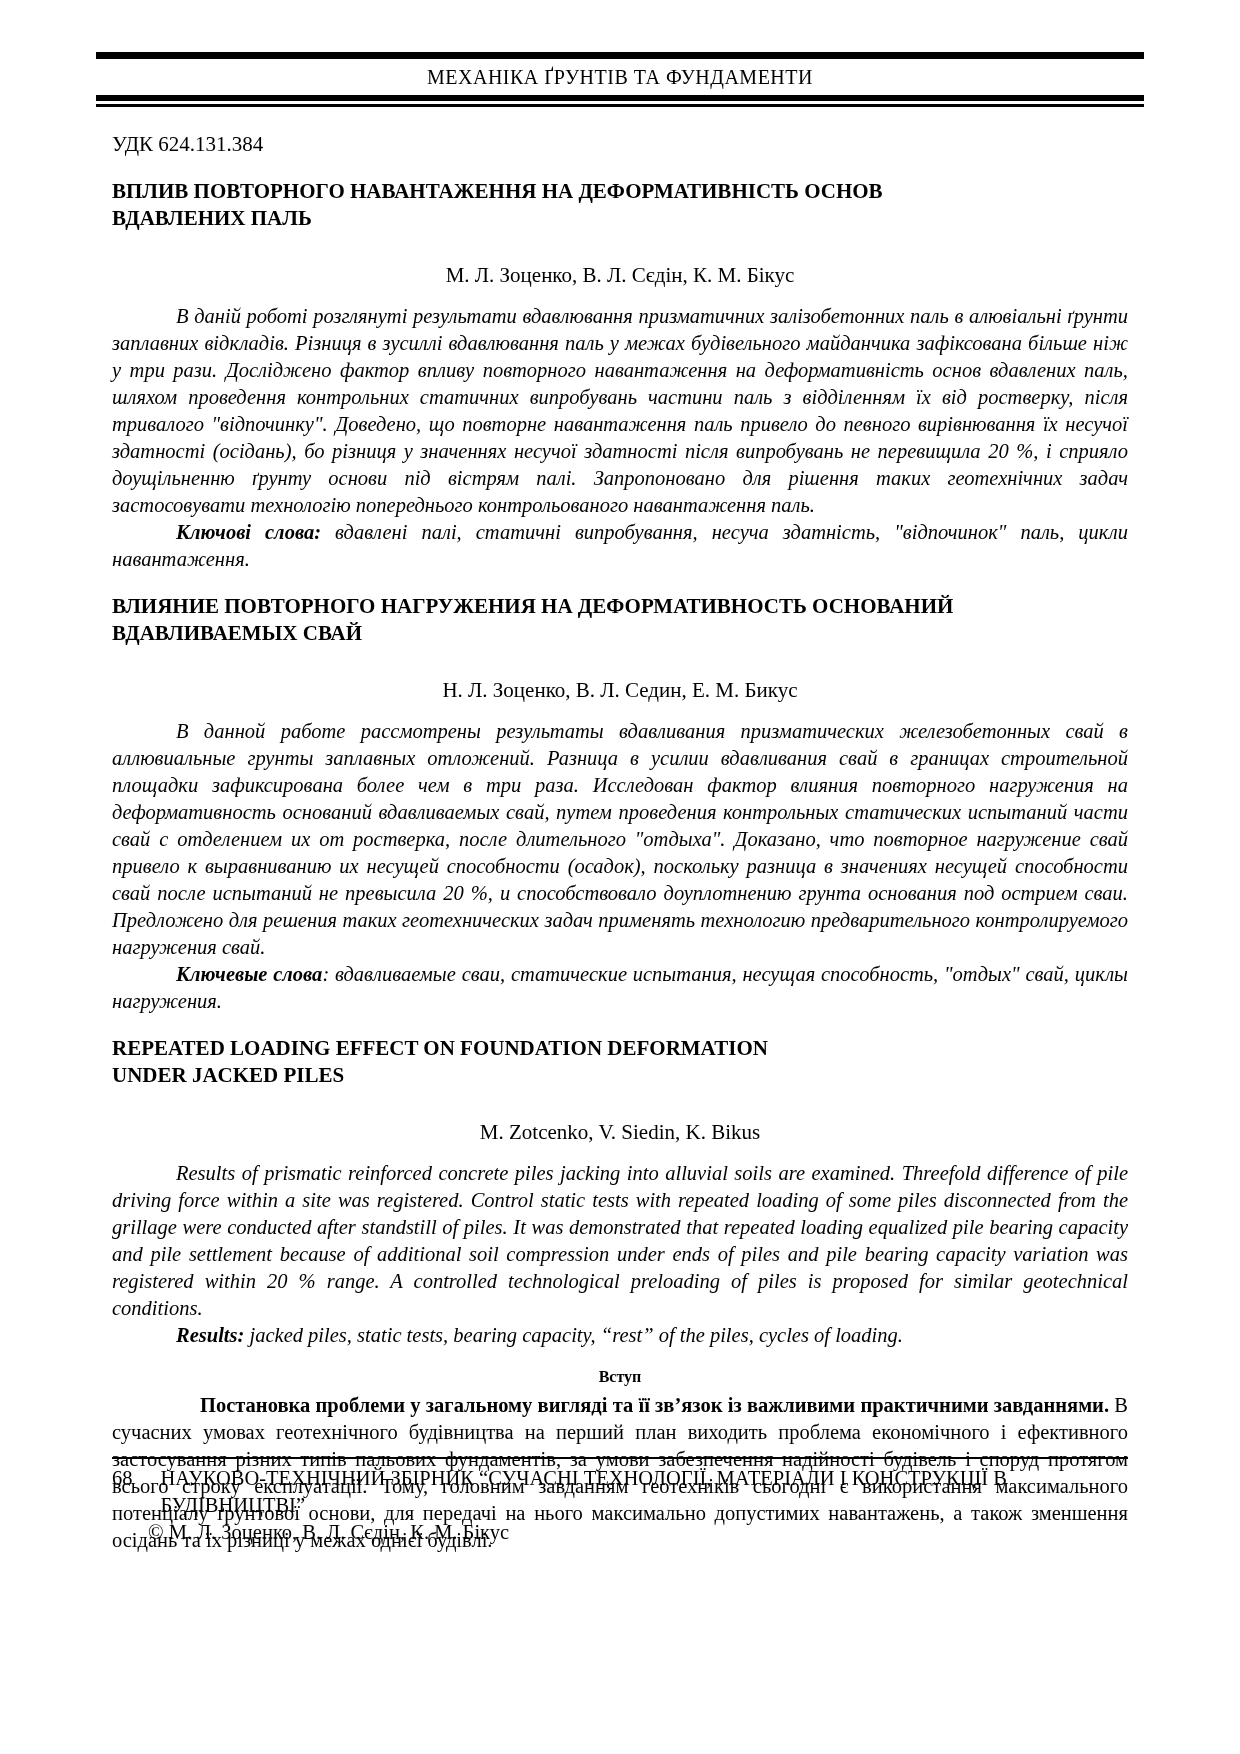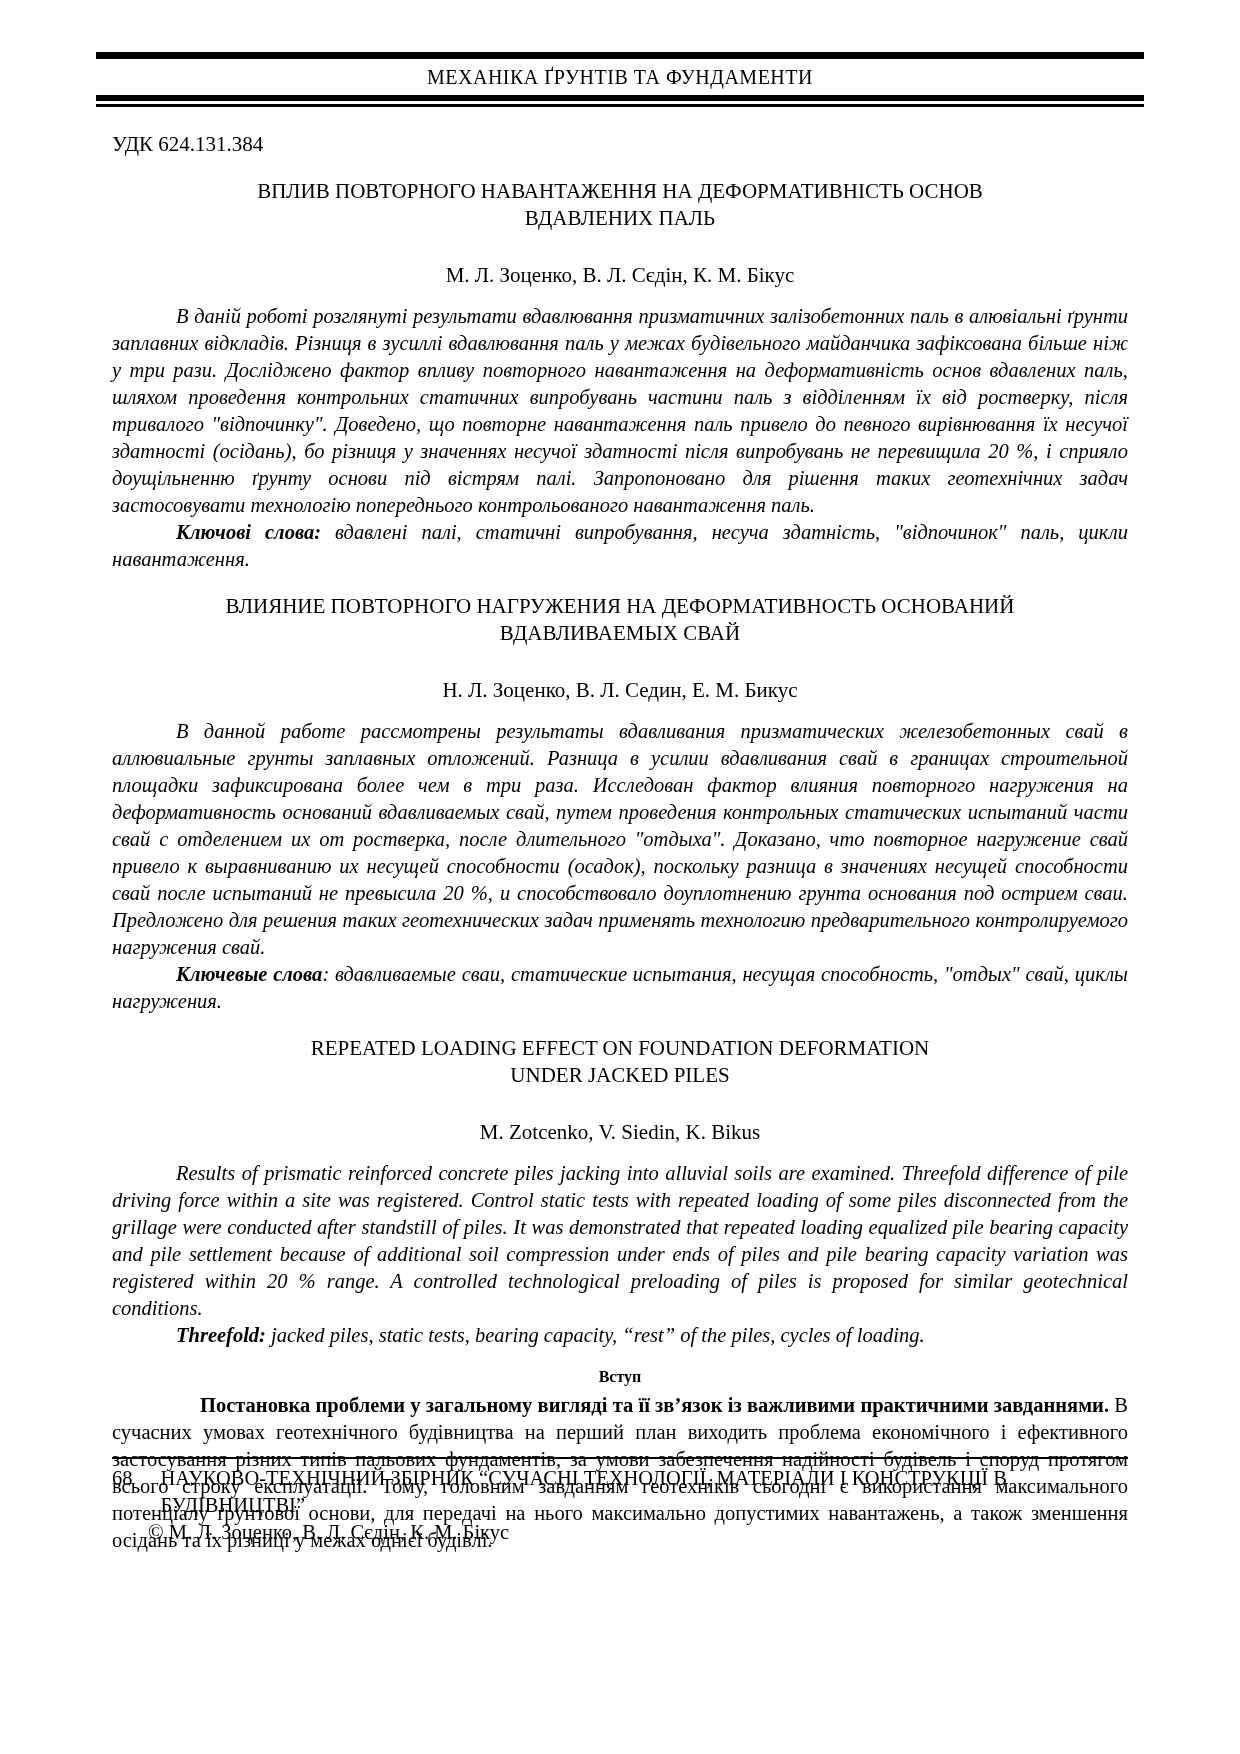--- a/index.html
+++ b/index.html
@@ -35,22 +35,22 @@
   .rule-mid { height: 6px; margin-bottom: 3px; }
   .rule-thin { height: 3px; }
 
   .udc {
     margin: 24px 0 8px 0;
     font-size: 21px;
   }
   .title {
     margin: 20px 0 0 0;
     font-size: 21px;
-    font-weight: normal;
-    text-align: center;
+    font-weight: bold;
+    text-align: left;
     white-space: pre-line;
     line-height: 27px;
   }
   .authors {
     margin: 30px 0 0 0;
     text-align: center;
     font-size: 21px;
   }
   .abstract {
     margin: 14px 0 0 0;
@@ -125,21 +125,21 @@
     <p class="authors">Н. Л. Зоценко, В. Л. Седин, Е. М. Бикус</p>
     <p class="abstract">В данной работе рассмотрены результаты вдавливания призматических железобетонных свай в аллювиальные грунты заплавных отложений. Разница в усилии вдавливания свай в границах строительной площадки зафиксирована более чем в три раза. Исследован фактор влияния повторного нагружения на деформативность оснований вдавливаемых свай, путем проведения контрольных статических испытаний части свай с отделением их от ростверка, после длительного "отдыха". Доказано, что повторное нагружение свай привело к выравниванию их несущей способности (осадок), поскольку разница в значениях несущей способности свай после испытаний не превысила 20 %, и способствовало доуплотнению грунта основания под острием сваи. Предложено для решения таких геотехнических задач применять технологию предварительного контролируемого нагружения свай.</p>
     <p class="keywords"><span class="kw-label">Ключевые слова</span><span>: вдавливаемые сваи, статические испытания, несущая способность, "отдых" свай, циклы нагружения.</span></p>
   </section>
 
   <section>
     <h1 class="title">REPEATED LOADING EFFECT ON FOUNDATION DEFORMATION
 UNDER JACKED PILES</h1>
     <p class="authors">M. Zotcenko, V. Siedin, K. Bikus</p>
     <p class="abstract">Results of prismatic reinforced concrete piles jacking into alluvial soils are examined. Threefold difference of pile driving force within a site was registered. Control static tests with repeated loading of some piles disconnected from the grillage were conducted after standstill of piles. It was demonstrated that repeated loading equalized pile bearing capacity and pile settlement because of additional soil compression under ends of piles and pile bearing capacity variation was registered within 20 % range. A controlled technological preloading of piles is proposed for similar geotechnical conditions.</p>
-    <p class="keywords"><span class="kw-label">Threefold:</span><span> jacked piles, static tests, bearing capacity, “rest” of the piles, cycles of loading.</span></p>
+    <p class="keywords"><span class="kw-label">Results:</span><span> jacked piles, static tests, bearing capacity, “rest” of the piles, cycles of loading.</span></p>
   </section>
 
   <section>
     <h2 class="section-heading">Вступ</h2>
     <p class="body-par"><span class="lead">Постановка проблеми у загальному вигляді та її зв’язок із важливими практичними завданнями.</span><span> В сучасних умовах геотехнічного будівництва на перший план виходить проблема економічного і ефективного застосування різних типів пальових фундаментів, за умови забезпечення надійності будівель і споруд протягом всього строку експлуатації. Тому, головним завданням геотехніків сьогодні є використання максимального потенціалу ґрунтової основи, для передачі на нього максимально допустимих навантажень, а також зменшення осідань та їх різниці у межах однієї будівлі.</span></p>
   </section>
 
   <footer class="page-footer">
     <div class="footer-line1">
       <span class="page-number">68</span>

